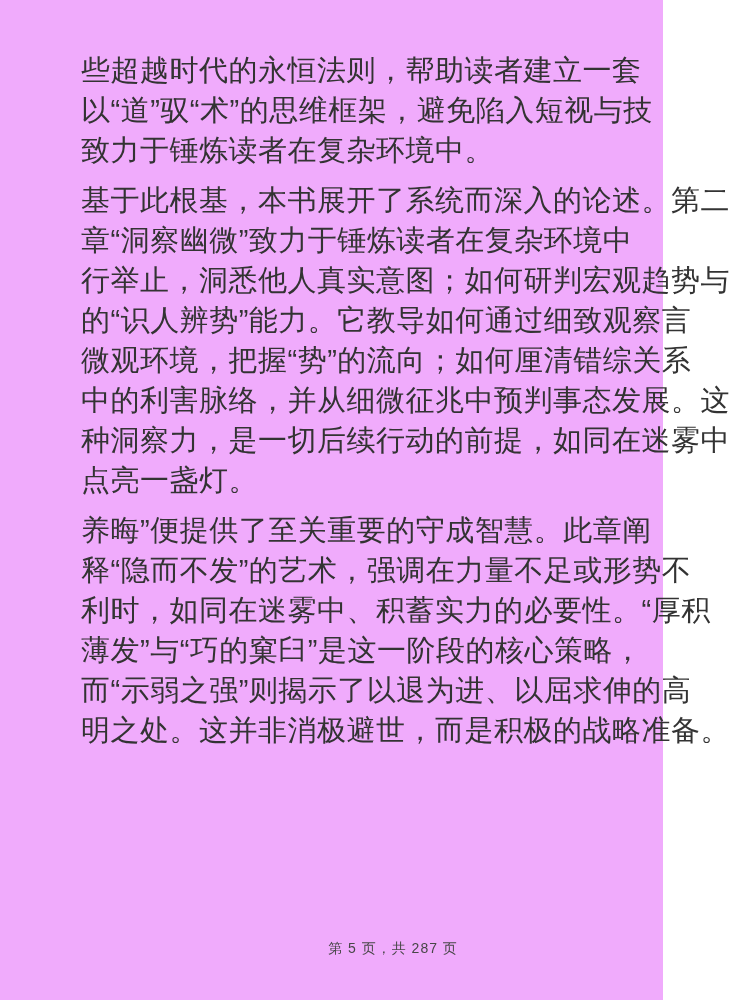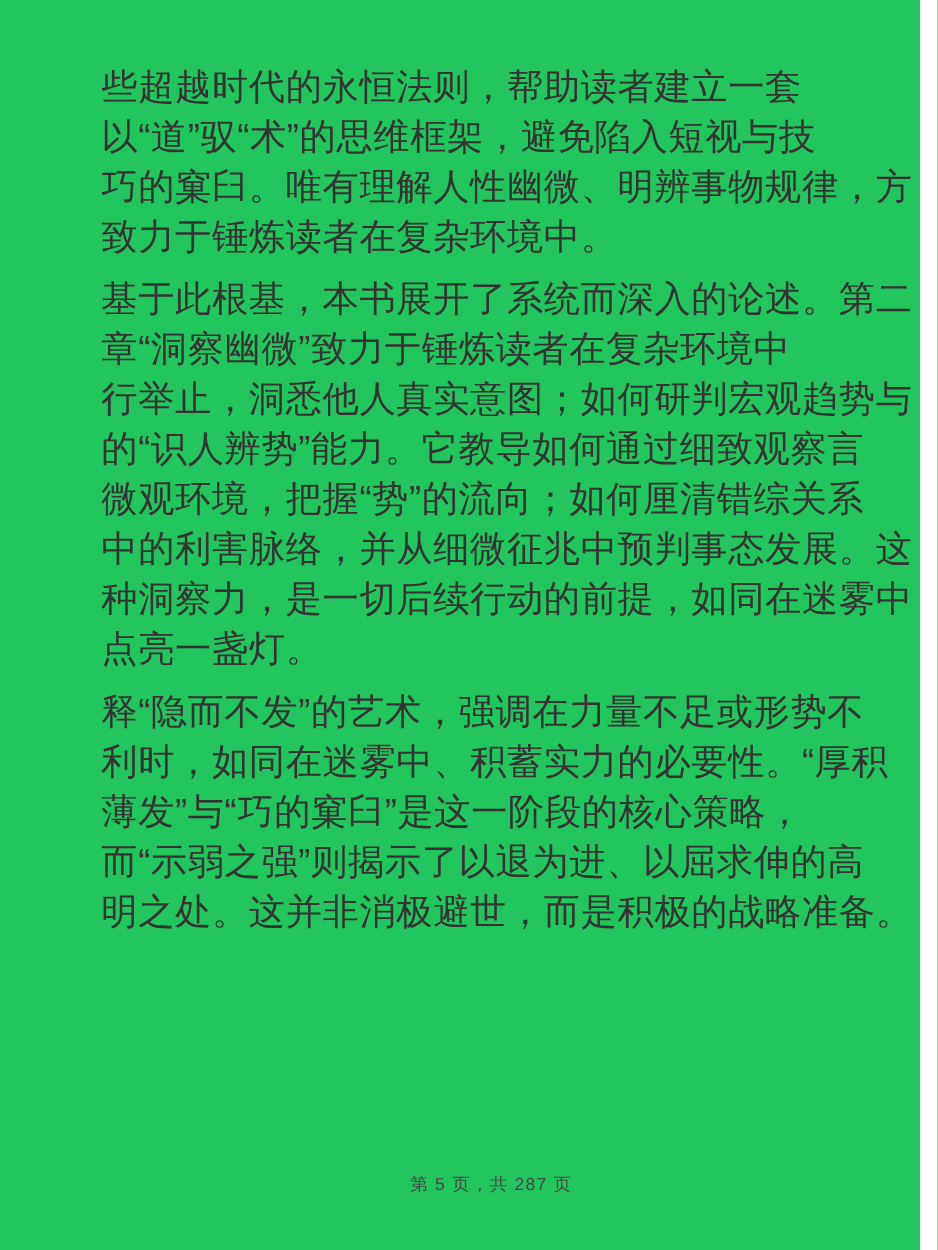--- a/index.html
+++ b/index.html
@@ -8,23 +8,23 @@
   }
   body {
     width: 750px;
     height: 1000px;
     background: #ffffff;
     font-family: "Liberation Sans", sans-serif;
     overflow: hidden;
   }
   .page {
     position: relative;
-    width: 736px;
+    width: 663px;
     height: 1000px;
-    background: #22c55e;
+    background: #f0abfc;
   }
   .content {
     position: absolute;
     left: 81px;
     top: 50px;
     width: 592px;
   }
   .para {
     margin: 0 0 10px 0;
     padding: 0;
@@ -52,36 +52,36 @@
 </style>
 </head>
 <body>
 
 <div class="page">
   <div class="content">
 
     <div class="para">
       <div class="line">些超越时代的永恒法则，帮助读者建立一套</div>
       <div class="line">以“道”驭“术”的思维框架，避免陷入短视与技</div>
-      <div class="line">巧的窠臼。唯有理解人性幽微、明辨事物规律，方</div>
       <div class="line">致力于锤炼读者在复杂环境中。</div>
     </div>
 
     <div class="para">
       <div class="line">基于此根基，本书展开了系统而深入的论述。第二</div>
       <div class="line">章“洞察幽微”致力于锤炼读者在复杂环境中</div>
       <div class="line">行举止，洞悉他人真实意图；如何研判宏观趋势与</div>
       <div class="line">的“识人辨势”能力。它教导如何通过细致观察言</div>
       <div class="line">微观环境，把握“势”的流向；如何厘清错综关系</div>
       <div class="line">中的利害脉络，并从细微征兆中预判事态发展。这</div>
       <div class="line">种洞察力，是一切后续行动的前提，如同在迷雾中</div>
       <div class="line">点亮一盏灯。</div>
     </div>
 
     <div class="para">
+      <div class="line">养晦”便提供了至关重要的守成智慧。此章阐</div>
       <div class="line">释“隐而不发”的艺术，强调在力量不足或形势不</div>
       <div class="line">利时，如同在迷雾中、积蓄实力的必要性。“厚积</div>
       <div class="line">薄发”与“巧的窠臼”是这一阶段的核心策略，</div>
       <div class="line">而“示弱之强”则揭示了以退为进、以屈求伸的高</div>
       <div class="line">明之处。这并非消极避世，而是积极的战略准备。</div>
     </div>
 
   </div>
 
   <div class="footer">

